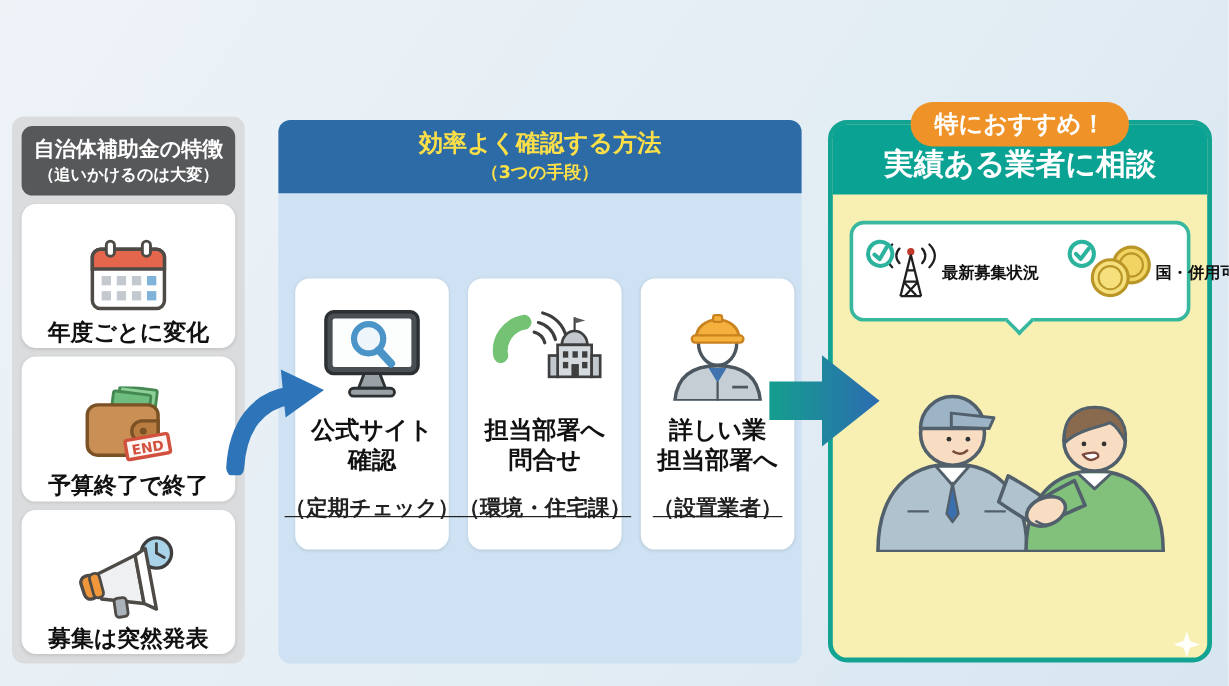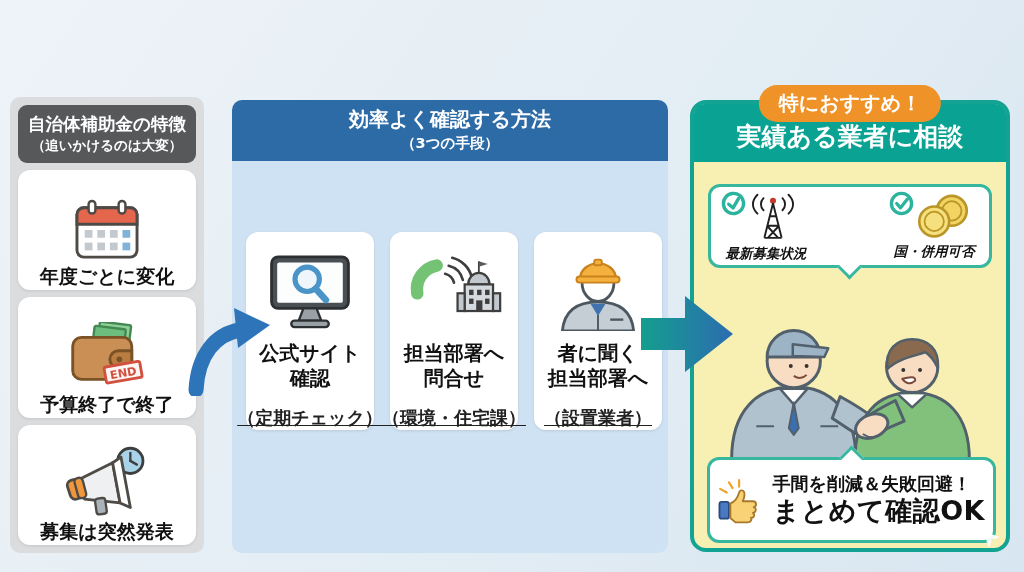--- a/index.html
+++ b/index.html
@@ -22,26 +22,26 @@
                  padding:7px 2px 8px; }
   .left-header .lh1 { font-size:17.5px; font-weight:800; }
   .left-header .lh2 { font-size:13.5px; font-weight:600; margin-top:1px; }
   .feature-card { background:#fff; border-radius:12px; flex:1; display:flex; flex-direction:column;
                   align-items:center; justify-content:flex-end; gap:3px; box-shadow:0 1px 3px rgba(0,0,0,.10); }
   .feature-label { font-size:19px; font-weight:800; color:#111; white-space:nowrap; }
 
   
   .mid-panel { position:absolute; left:232px; top:100px; width:436px; height:453px;
                background:#cee2f3; border-radius:10px; }
-  .mid-header { background:#2d6ba6; border-radius:10px 10px 0 0; color:#ffffff; text-align:center;
+  .mid-header { background:#2d6ba6; border-radius:10px 10px 0 0; color:#fde047; text-align:center;
                 padding:6px 2px 8px; }
   .mid-header .mh1 { font-size:20px; font-weight:800; }
   .mid-header .mh2 { font-size:14.5px; font-weight:600; margin-top:1px; }
   .mid-cards { position:absolute; left:14px; top:132px; display:flex; gap:16px; }
-  .mid-card { width:128px; height:198px; background:#fff; border-radius:12px;
+  .mid-card { width:128px; height:226px; background:#fff; border-radius:12px;
               display:flex; flex-direction:column; align-items:center;
               box-shadow:0 1px 3px rgba(0,0,0,.10); }
   .mid-icon { height:104px; display:flex; align-items:center; justify-content:center; margin-top:10px; }
   .mid-label { font-size:20px; font-weight:800; color:#111; line-height:1.25; text-align:center; white-space:nowrap; }
   .mid-note { font-size:18px; font-weight:600; color:#222; margin-top:15px; white-space:nowrap;text-decoration:underline; }
 
   
   .right-panel { position:absolute; left:690px; top:100px; width:320px; height:452px;
                  background:#f7f0b2; border:4px solid #12a392; border-radius:16px; }
   .right-header { position:absolute; left:0; top:0; right:0; height:58px; background:#0aa393;
@@ -49,21 +49,21 @@
                   text-align:center; padding-top:16px; white-space:nowrap; }
   .rec-badge { position:absolute; left:50%; top:-19px; transform:translateX(-50%);
                background:#ef9227; color:#fff; font-size:20px; font-weight:800;
                padding:5px 20px; border-radius:999px; white-space:nowrap; z-index:4; }
   .bubble { position:absolute; left:14px; right:14px; top:80px; height:84px; background:#fff;
             border:3px solid #36b79e; border-radius:12px; display:flex; justify-content:space-between;
             padding:6px 8px 4px; }
   .bubble-tail { position:absolute; left:50%; bottom:-11px; width:17px; height:17px; margin-left:-9px;
                  background:#fff; border-right:3px solid #36b79e; border-bottom:3px solid #36b79e;
                  transform:rotate(45deg); }
-  .bubble-item { width:94px; display:flex; flex-direction:column; align-items:center;font-style:italic; }
+  .bubble-item { width:94px; display:flex; flex-direction:row; align-items:center; }
   .bubble-iconrow { position:relative; height:52px; display:flex; align-items:center; justify-content:center; width:100%; }
   .bubble-check { position:absolute; left:2px; top:-2px; }
   .bubble-label { font-size:13.5px; font-weight:800; color:#111; white-space:nowrap; margin-top:2px; }
   .illustration { position:absolute; left:8px; top:162px; }
   .benefit-box { position:absolute; left:13px; right:10px; bottom:5px; height:86px; background:#fff;
                  border:3px solid #36b79e; border-radius:12px; display:flex; align-items:center;
                  gap:8px; padding:0 8px; }
   .benefit-tail { position:absolute; left:50%; top:-11px; width:17px; height:17px; margin-left:-9px;
                   background:#fff; border-left:3px solid #36b79e; border-top:3px solid #36b79e;
                   transform:rotate(45deg); }
@@ -193,21 +193,21 @@
             <path d="M10 84 c2 -22 16 -31 38 -31 s36 9 38 31 Z" fill="#c5ced5" stroke="#4c565e" stroke-width="3" stroke-linejoin="round"></path>
             <path d="M40 55 L48 68 L56 55 Z" fill="#3f72ae"></path>
             <line x1="48" y1="67" x2="48" y2="84" stroke="#4c565e" stroke-width="2"></line>
             <line x1="61" y1="72" x2="75" y2="72" stroke="#4c565e" stroke-width="2.5"></line>
             <ellipse cx="48" cy="33" rx="17" ry="19.5" fill="#fefefe" stroke="#4c565e" stroke-width="3"></ellipse>
             <path d="M29 28 a19 16 0 0 1 38 0 Z" fill="#f5b13d" stroke="#c9821d" stroke-width="2.5"></path>
             <rect x="25" y="26" width="46" height="6.5" rx="3.2" fill="#f5b13d" stroke="#c9821d" stroke-width="2"></rect>
             <rect x="44" y="8" width="8" height="6" rx="2" fill="#f5b13d" stroke="#c9821d" stroke-width="2"></rect>
           </svg>
         </div>
-        <div class="mid-label">者に聞く</div>
+        <div class="mid-label">詳しい業</div>
         <div class="mid-label">担当部署へ</div>
         <div class="mid-note">（設置業者）</div>
       </div>
 
     </div>
   </section>
 
   <section class="right-panel">
     <div class="rec-badge">特におすすめ！</div>
     <div class="right-header">実績ある業者に相談</div>
@@ -273,32 +273,20 @@
         <circle cx="213" cy="102" r="26" fill="#f9ddc2"></circle>
         <path d="M188 104 c-3 -20 10 -30 25 -30 c16 0 28 10 26 29 c-5 -10 -9 -14 -13 -16 c-9 4 -27 6 -38 17 Z" fill="#8a6a4e" stroke-width="2.5"></path>
         <circle cx="204" cy="105" r="2" fill="#333" stroke="none"></circle>
         <circle cx="221" cy="105" r="2" fill="#333" stroke="none"></circle>
         <path d="M203 114 q6 8 13 2 q1 -6 -13 -2 Z" fill="#fff" stroke="#7a4a3a" stroke-width="2"></path>
         <ellipse cx="172" cy="162" rx="17" ry="11.5" fill="#f9ddc2" transform="rotate(-22 172 162)"></ellipse>
         <path d="M163 170 q9 6 17 1" stroke-width="2" fill="none"></path>
       </g>
     </svg>
 
-    <div class="benefit-box">
-      <div class="benefit-tail"></div>
-      <svg viewBox="0 0 64 58" width="56" height="51">
-        <path d="M20 12 L15 4 M29 10 L29 1 M12 18 L3 13" stroke="#f0a32a" stroke-width="3" stroke-linecap="round" fill="none"></path>
-        <rect x="2" y="31" width="13" height="23" rx="3" fill="#4a79c4" stroke="#28497d" stroke-width="2.5"></rect>
-        <path d="M17 53 V33 c6 -2 10 -8 12 -15 c1 -4 6 -4 7 0 c1 4 0 8 -2 12 h14 c5 0 6 7 1 8 c4 1 4 7 -1 8 c3 2 2 7 -3 7 c2 2 0 6 -4 6 H24 Z" fill="#f8d274" stroke="#a8792c" stroke-width="2.5" stroke-linejoin="round"></path>
-      </svg>
-      <div class="benefit-text">
-        <span class="benefit-l1">手間を削減＆失敗回避！</span>
-        <span class="benefit-l2">まとめて確認OK</span>
-      </div>
-    </div>
 
     <svg class="sparkle" viewBox="0 0 20 20" width="22" height="22">
       <path d="M10 0 L12.5 7.5 L20 10 L12.5 12.5 L10 20 L7.5 12.5 L0 10 L7.5 7.5 Z" fill="#ffffff" opacity="0.95"></path>
     </svg>
   </section>
 
   <svg class="curve-arrow" viewBox="0 0 88 104" width="88" height="104">
     <path d="M10 98 C12 62 30 42 54 38" fill="none" stroke="#2d74b8" stroke-width="15" stroke-linecap="round"></path>
     <polygon points="48,16 84,33 52,56" fill="#2d74b8"></polygon>
   </svg>

